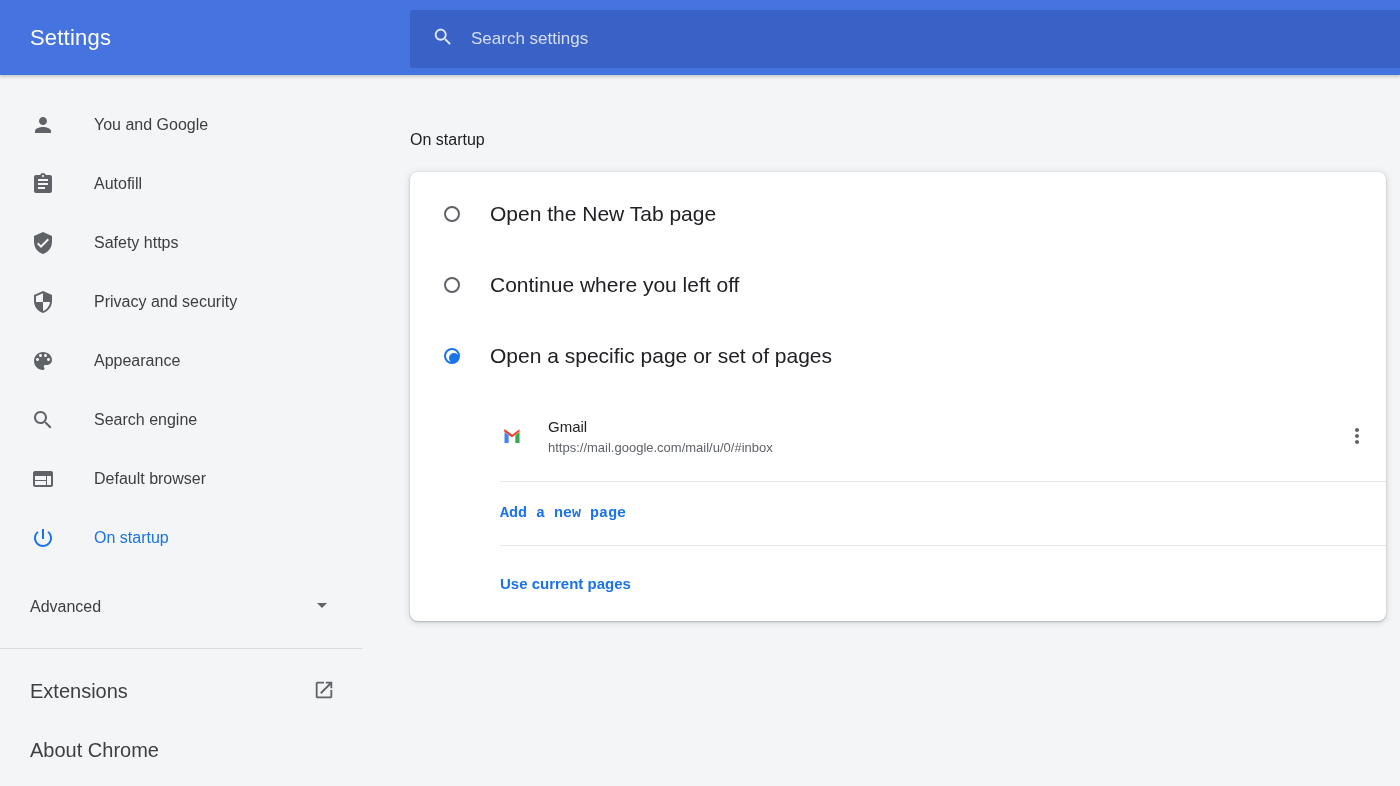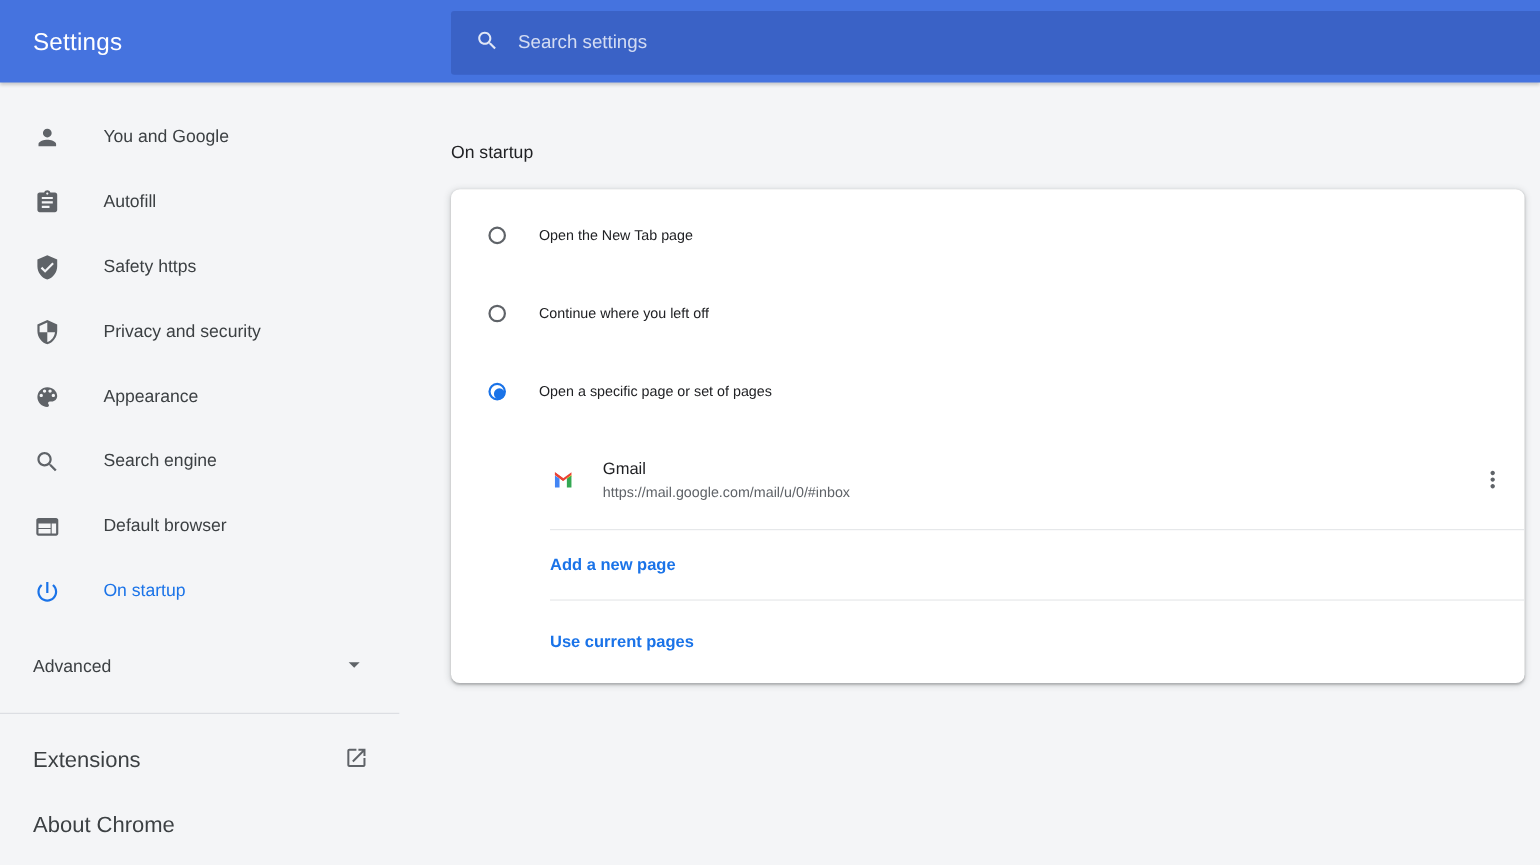--- a/index.html
+++ b/index.html
@@ -39,34 +39,34 @@
   .section-title { margin:59px 0 0 47px; font-size:16px; font-weight:400; color:#202124; }
   .card { margin:23px 14px 0 47px; background:#ffffff; border-radius:8px;
     box-shadow:0 1px 2px rgba(60,64,67,.30), 0 1px 6px 1px rgba(60,64,67,.15);
     padding-top:6px; }
   .radio-row { height:71px; display:flex; align-items:center; padding-left:34px; cursor:pointer; }
   .radio { width:16px; height:16px; border:2px solid #5f6368; border-radius:50%;
     flex:none; position:relative; }
   .radio.checked { border-color:#1a73e8; }
   .radio.checked::after { content:""; position:absolute; left:3px; top:3px;
     width:10px; height:10px; border-radius:50%; background:#1a73e8; }
-  .radio-label { margin-left:30px; font-size:13px; color:#202124; }
+  .radio-label { margin-left:30px; font-size:21px; color:#202124; }
 
   .site-row { height:90px; display:flex; align-items:center; padding-left:92px; position:relative; }
   .favicon { width:20px; height:20px; flex:none; }
   .site-text { margin-left:26px; }
   .site-title { font-size:15px; color:#202124; }
   .site-url { font-size:13px; color:#5f6368; margin-top:5px; }
   .more-btn { position:absolute; right:17px; top:50%; transform:translateY(-50%);
     width:24px; height:24px; border:none; background:transparent; cursor:pointer; padding:0; }
 
   .card-divider { border-top:1px solid #e4e6e8; margin-left:90px; }
   .link-row { display:flex; align-items:center; padding-left:90px; cursor:pointer; }
   .link-row .link { font-size:15px; font-weight:700; color:#1a73e8; }
-  .link-row.add { height:63px; }
+  .link-row.add { height:63px;font-family:Liberation Mono, monospace; }
   .link-row.current { height:75px; }
 </style>
 </head>
 <body>
 
 <div class="header">
   <div class="header-title">Settings</div>
   <div class="search-box">
     <span class="mag">
       <svg width="22" height="22" viewBox="0 0 24 24" fill="#ffffff">

